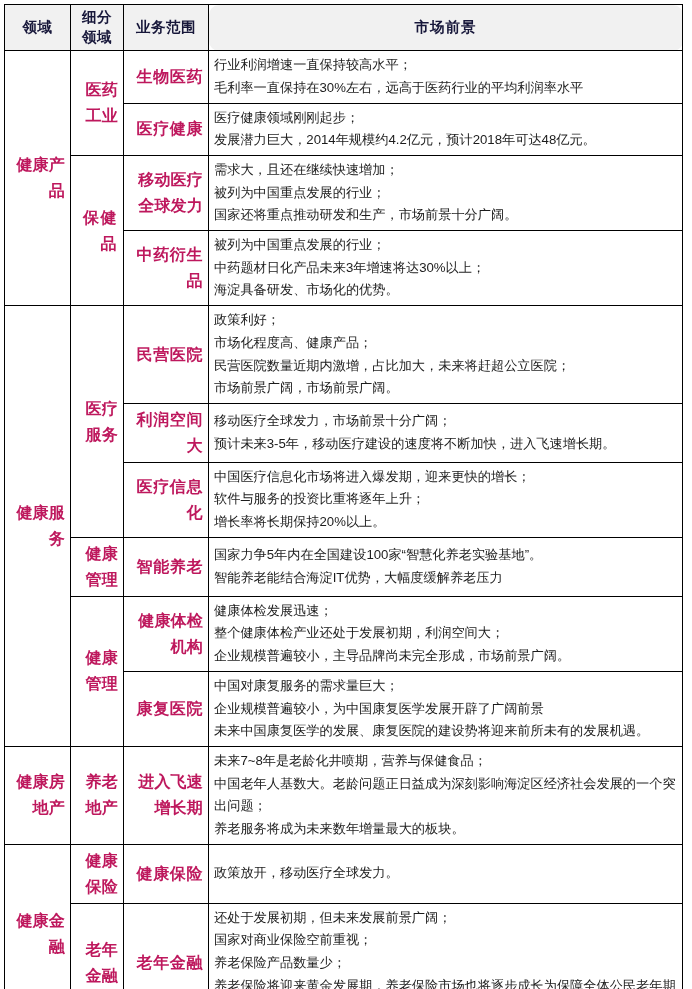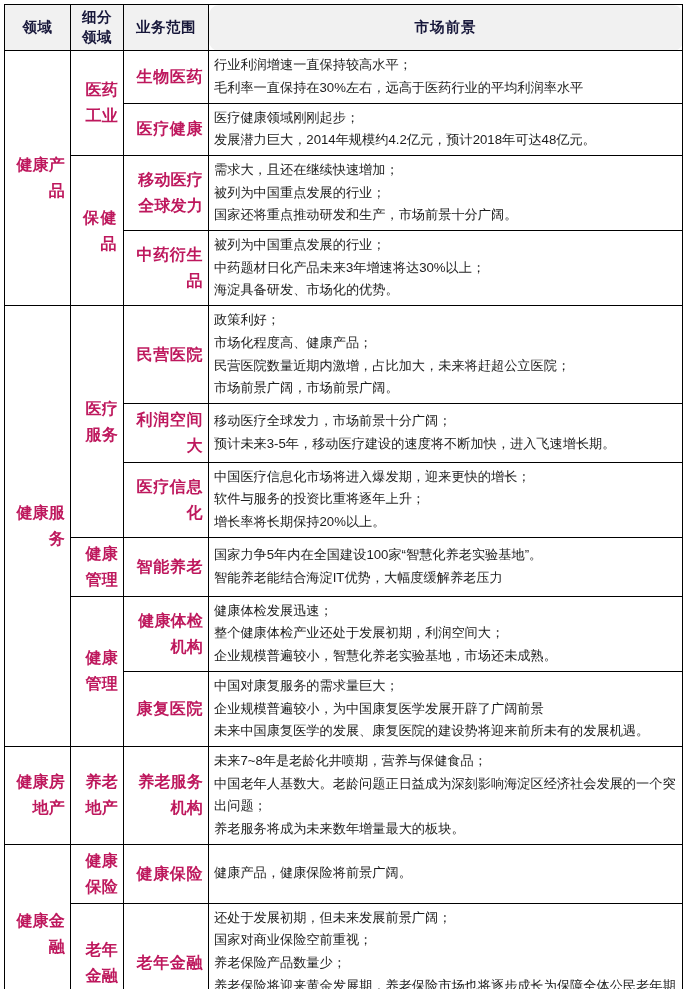--- a/index.html
+++ b/index.html
@@ -171,47 +171,47 @@
             <span class="line">国家力争5年内在全国建设100家“智慧化养老实验基地”。</span>
             <span class="line">智能养老能结合海淀IT优势，大幅度缓解养老压力</span>
           </td>
         </tr>
         <tr>
           <td class="cell-sub tight" rowspan="2">健康管理</td>
           <td class="cell-scope tight">健康体检机构</td>
           <td class="cell-outlook">
             <span class="line">健康体检发展迅速；</span>
             <span class="line">整个健康体检产业还处于发展初期，利润空间大；</span>
-            <span class="line">企业规模普遍较小，智慧化养老实验基地，市场还未成熟。</span>
+            <span class="line">企业规模普遍较小，主导品牌尚未完全形成，市场前景广阔。</span>
           </td>
         </tr>
         <tr>
           <td class="cell-scope">康复医院</td>
           <td class="cell-outlook">
             <span class="line">中国对康复服务的需求量巨大；</span>
             <span class="line">企业规模普遍较小，为中国康复医学发展开辟了广阔前景</span>
             <span class="line">未来中国康复医学的发展、康复医院的建设势将迎来前所未有的发展机遇。</span>
           </td>
         </tr>
         <tr>
           <td class="cell-domain" rowspan="1">健康房地产</td>
           <td class="cell-sub tight" rowspan="1">养老地产</td>
-          <td class="cell-scope tight">养老服务机构</td>
+          <td class="cell-scope tight">进入飞速增长期</td>
           <td class="cell-outlook">
             <span class="line">未来7~8年是老龄化井喷期，营养与保健食品；</span>
             <span class="line">中国老年人基数大。老龄问题正日益成为深刻影响海淀区经济社会发展的一个突出问题；</span>
             <span class="line">养老服务将成为未来数年增量最大的板块。</span>
           </td>
         </tr>
         <tr>
           <td class="cell-domain" rowspan="2">健康金融</td>
           <td class="cell-sub tight" rowspan="1">健康保险</td>
           <td class="cell-scope">健康保险</td>
           <td class="cell-outlook">
-            <span class="line">健康产品，健康保险将前景广阔。</span>
+            <span class="line">政策放开，移动医疗全球发力。</span>
           </td>
         </tr>
         <tr>
           <td class="cell-sub tight" rowspan="1">老年金融</td>
           <td class="cell-scope">老年金融</td>
           <td class="cell-outlook">
             <span class="line">还处于发展初期，但未来发展前景广阔；</span>
             <span class="line">国家对商业保险空前重视；</span>
             <span class="line">养老保险产品数量少；</span>
             <span class="line">养老保险将迎来黄金发展期，养老保险市场也将逐步成长为保障全体公民老年期幸福生活的重要支柱。</span>

